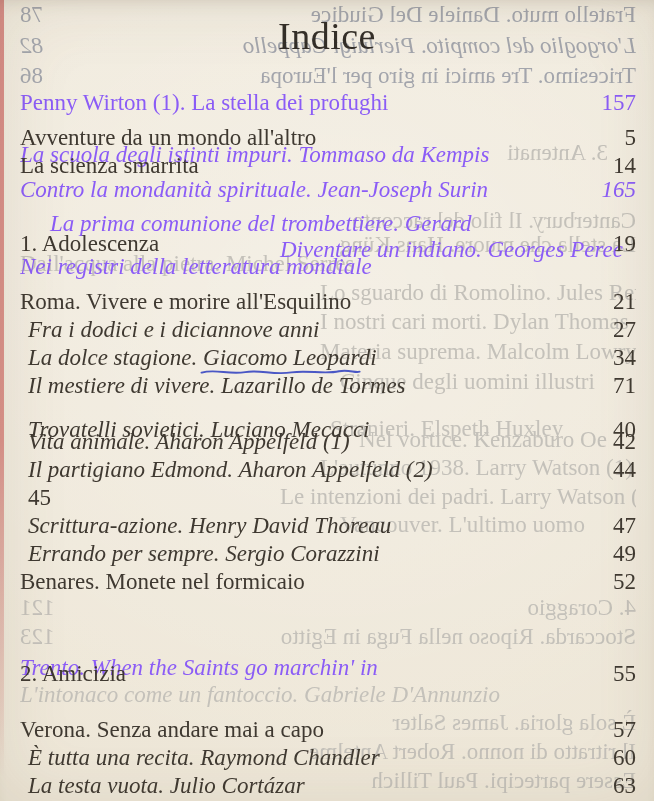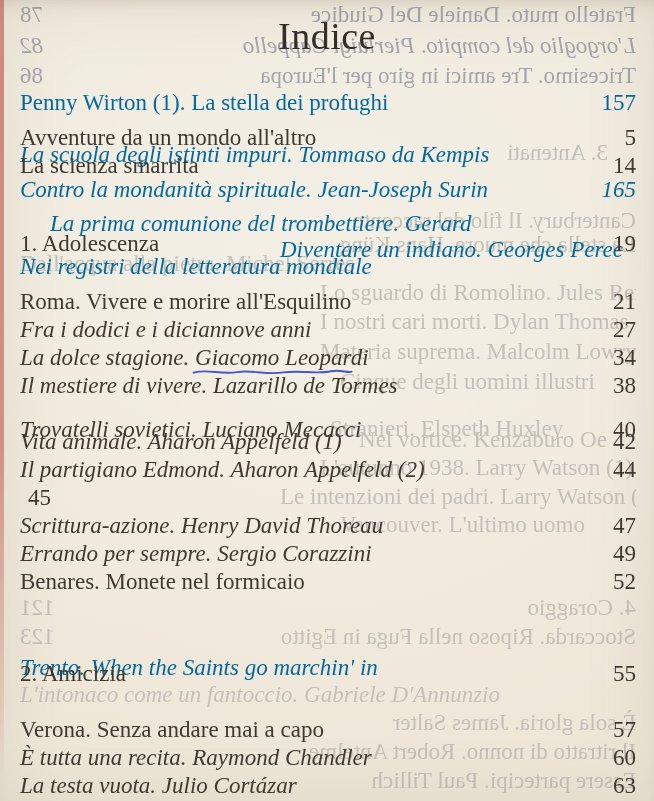--- a/index.html
+++ b/index.html
@@ -26,34 +26,34 @@
   .brow{
     position:absolute;left:20px;right:18px;height:26px;line-height:26px;
     display:flex;justify-content:space-between;
     font-size:23px;white-space:nowrap;overflow:hidden;
     filter:blur(0.55px);
   }
   .brow.mir{transform:scaleX(-1);}
   .brow.it{font-style:italic;}
   .tier-dark{color:#a3a5ac;}
   .tier-mid{color:#c4c1ba;}
-  .tier-faint{color:#0369a1;}
+  .tier-faint{color:#8b5cf6;}
   
   .content{position:absolute;inset:0;z-index:2;}
   h1{
     position:absolute;top:14px;left:0;width:100%;margin:0;
     text-align:center;font-size:38px;font-weight:400;letter-spacing:0.5px;color:#332e28;
   }
   #toc{position:absolute;inset:0;}
   .trow{
     position:absolute;left:20px;right:18px;height:28px;line-height:28px;
     display:flex;justify-content:space-between;
     font-size:23px;color:#3f3931;white-space:nowrap;
   }
-  .trow.it .t{font-style:italic;}
+  .trow.it .t{font-style:italic;margin-left:8px;}
   .t{white-space:nowrap;}
   .p{margin-left:8px;}
   .ul{position:relative;}
   .squig{position:absolute;left:-4px;bottom:-6px;width:94%;height:9px;overflow:visible;}
 </style>
 </head>
 <body>
 
 <div class="scan">
   <div id="bleed-layer">
@@ -177,21 +177,21 @@
           <span class="p">27</span>
         </div>
         <div class="trow it" style="top: 344px;">
           <span class="t">La dolce stagione. <span class="ul">Giacomo Leopardi<svg class="squig" viewBox="0 0 120 8" preserveAspectRatio="none">
                 <path d="M2 5C12 1.5 22 7 34 4.5 45 2.2 55 7.5 68 4.8 80 2.5 92 6.8 103 3.8 110 2 115 5.5 118 4.2" fill="none" stroke="#4a57c5" stroke-width="1.7" stroke-linecap="round"></path>
               </svg></span></span>
           <span class="p">34</span>
         </div>
         <div class="trow it" style="top: 372px;">
           <span class="t">Il mestiere di vivere. Lazarillo de Tormes</span>
-          <span class="p">38</span>
+          <span class="p">71</span>
         </div>
         <div class="trow it" style="top: 416px; gap: 40px;">
           <span class="t">Trovatelli sovietici. Luciano Mecacci</span>
           <span class="p">40</span>
         </div>
         <div class="trow it" style="top: 428px; align-items: flex-end;">
           <span class="t">Vita animale. Aharon Appelfeld (1)</span>
           <span class="p">42</span>
         </div>
         <div class="trow it" style="top: 456px;">

